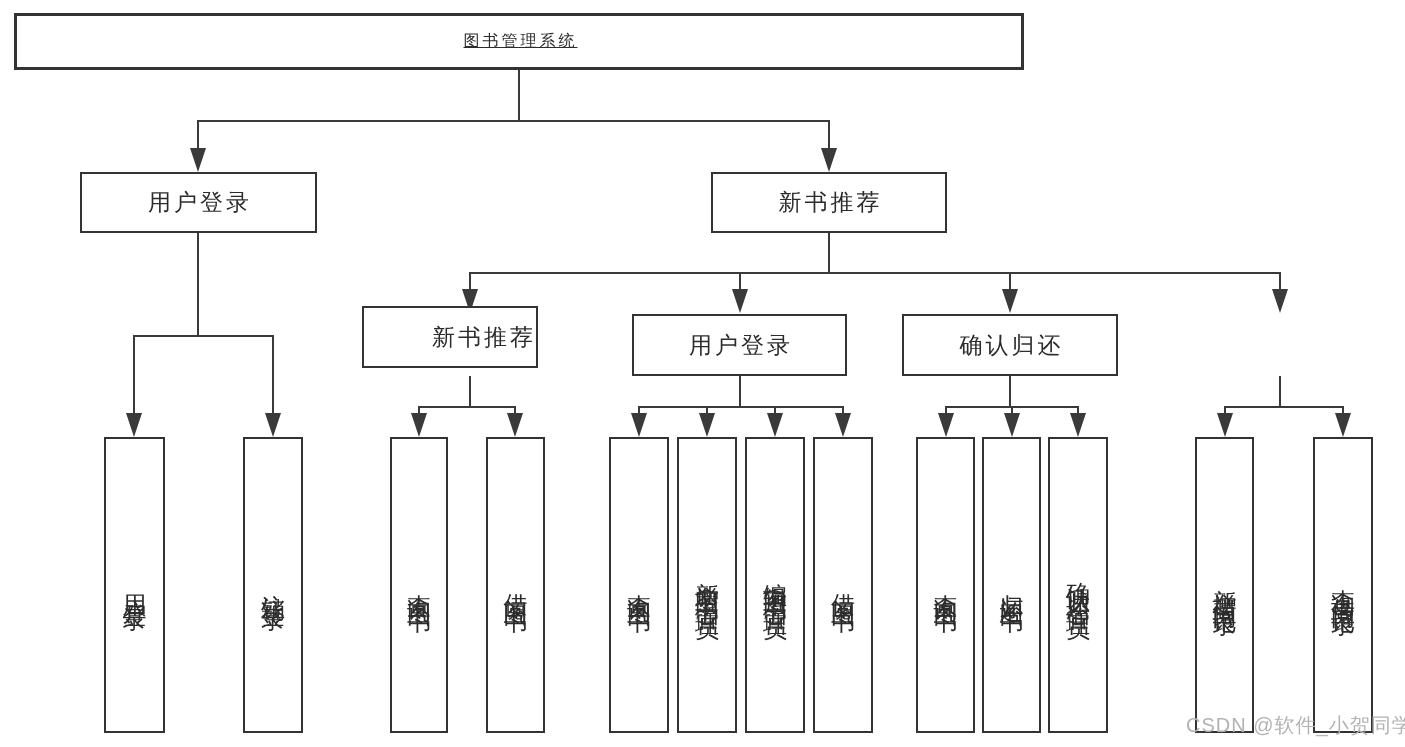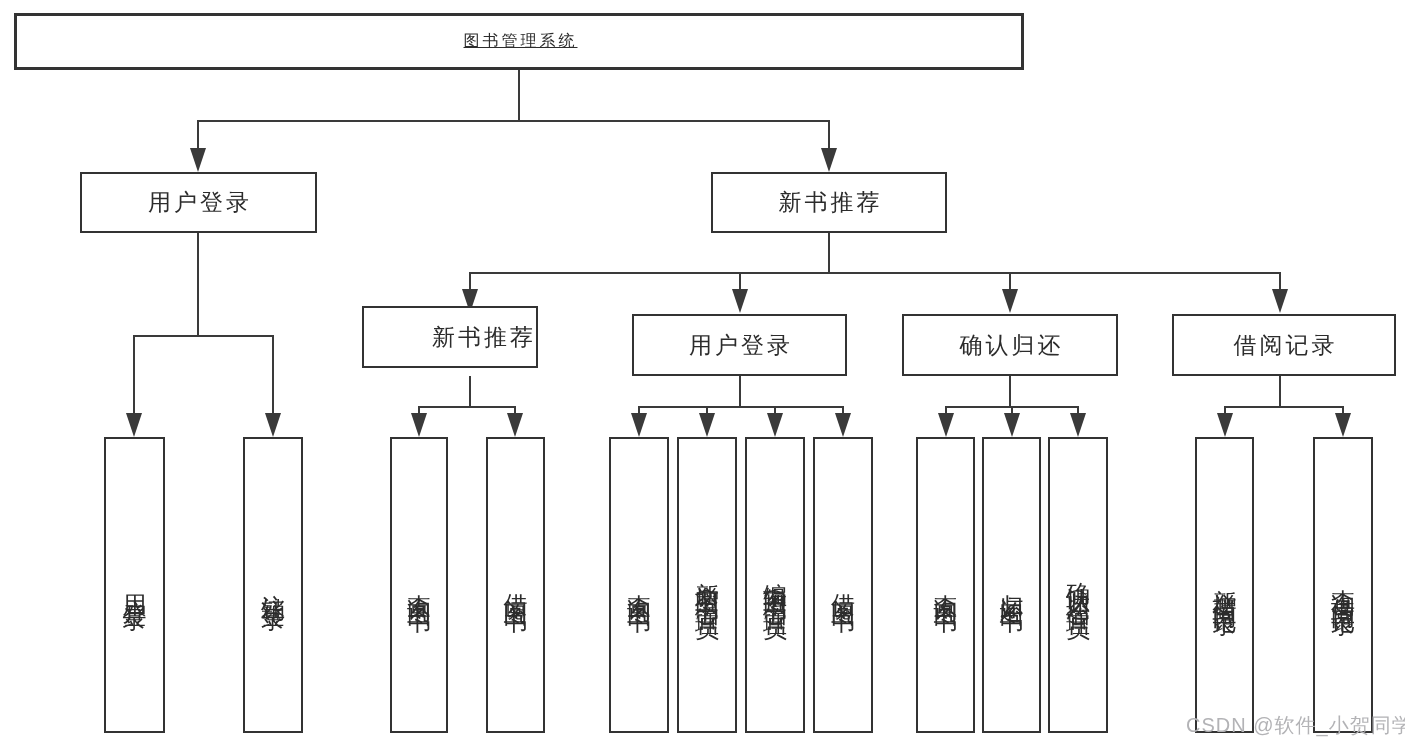--- a/index.html
+++ b/index.html
@@ -111,23 +111,20 @@
 
   <div class="box" style="left:362px;top:306px;width:176px;height:62px;justify-content:flex-end;">
     <span>新书推荐</span>
   </div>
   <div class="box" style="left:632px;top:314px;width:215px;height:62px;">
     <span>用户登录</span>
   </div>
   <div class="box" style="left:902px;top:314px;width:216px;height:62px;">
     <span>确认归还</span>
   </div>
-  <div class="box" style="left:1172px;top:314px;width:224px;height:62px;">
-    <span>借阅记录</span>
-  </div>
 
   <div>
     <div class="vl" style="left:469px;top:376px;height:30px;"></div>
     <div class="hl" style="left:418px;top:406px;width:98px;"></div>
     <div class="vl" style="left:418px;top:406px;height:7px;"></div>
     <div class="ah" style="left:411px;top:413px;"></div>
     <div class="vl" style="left:514px;top:406px;height:7px;"></div>
     <div class="ah" style="left:507px;top:413px;"></div>
   </div>
 

